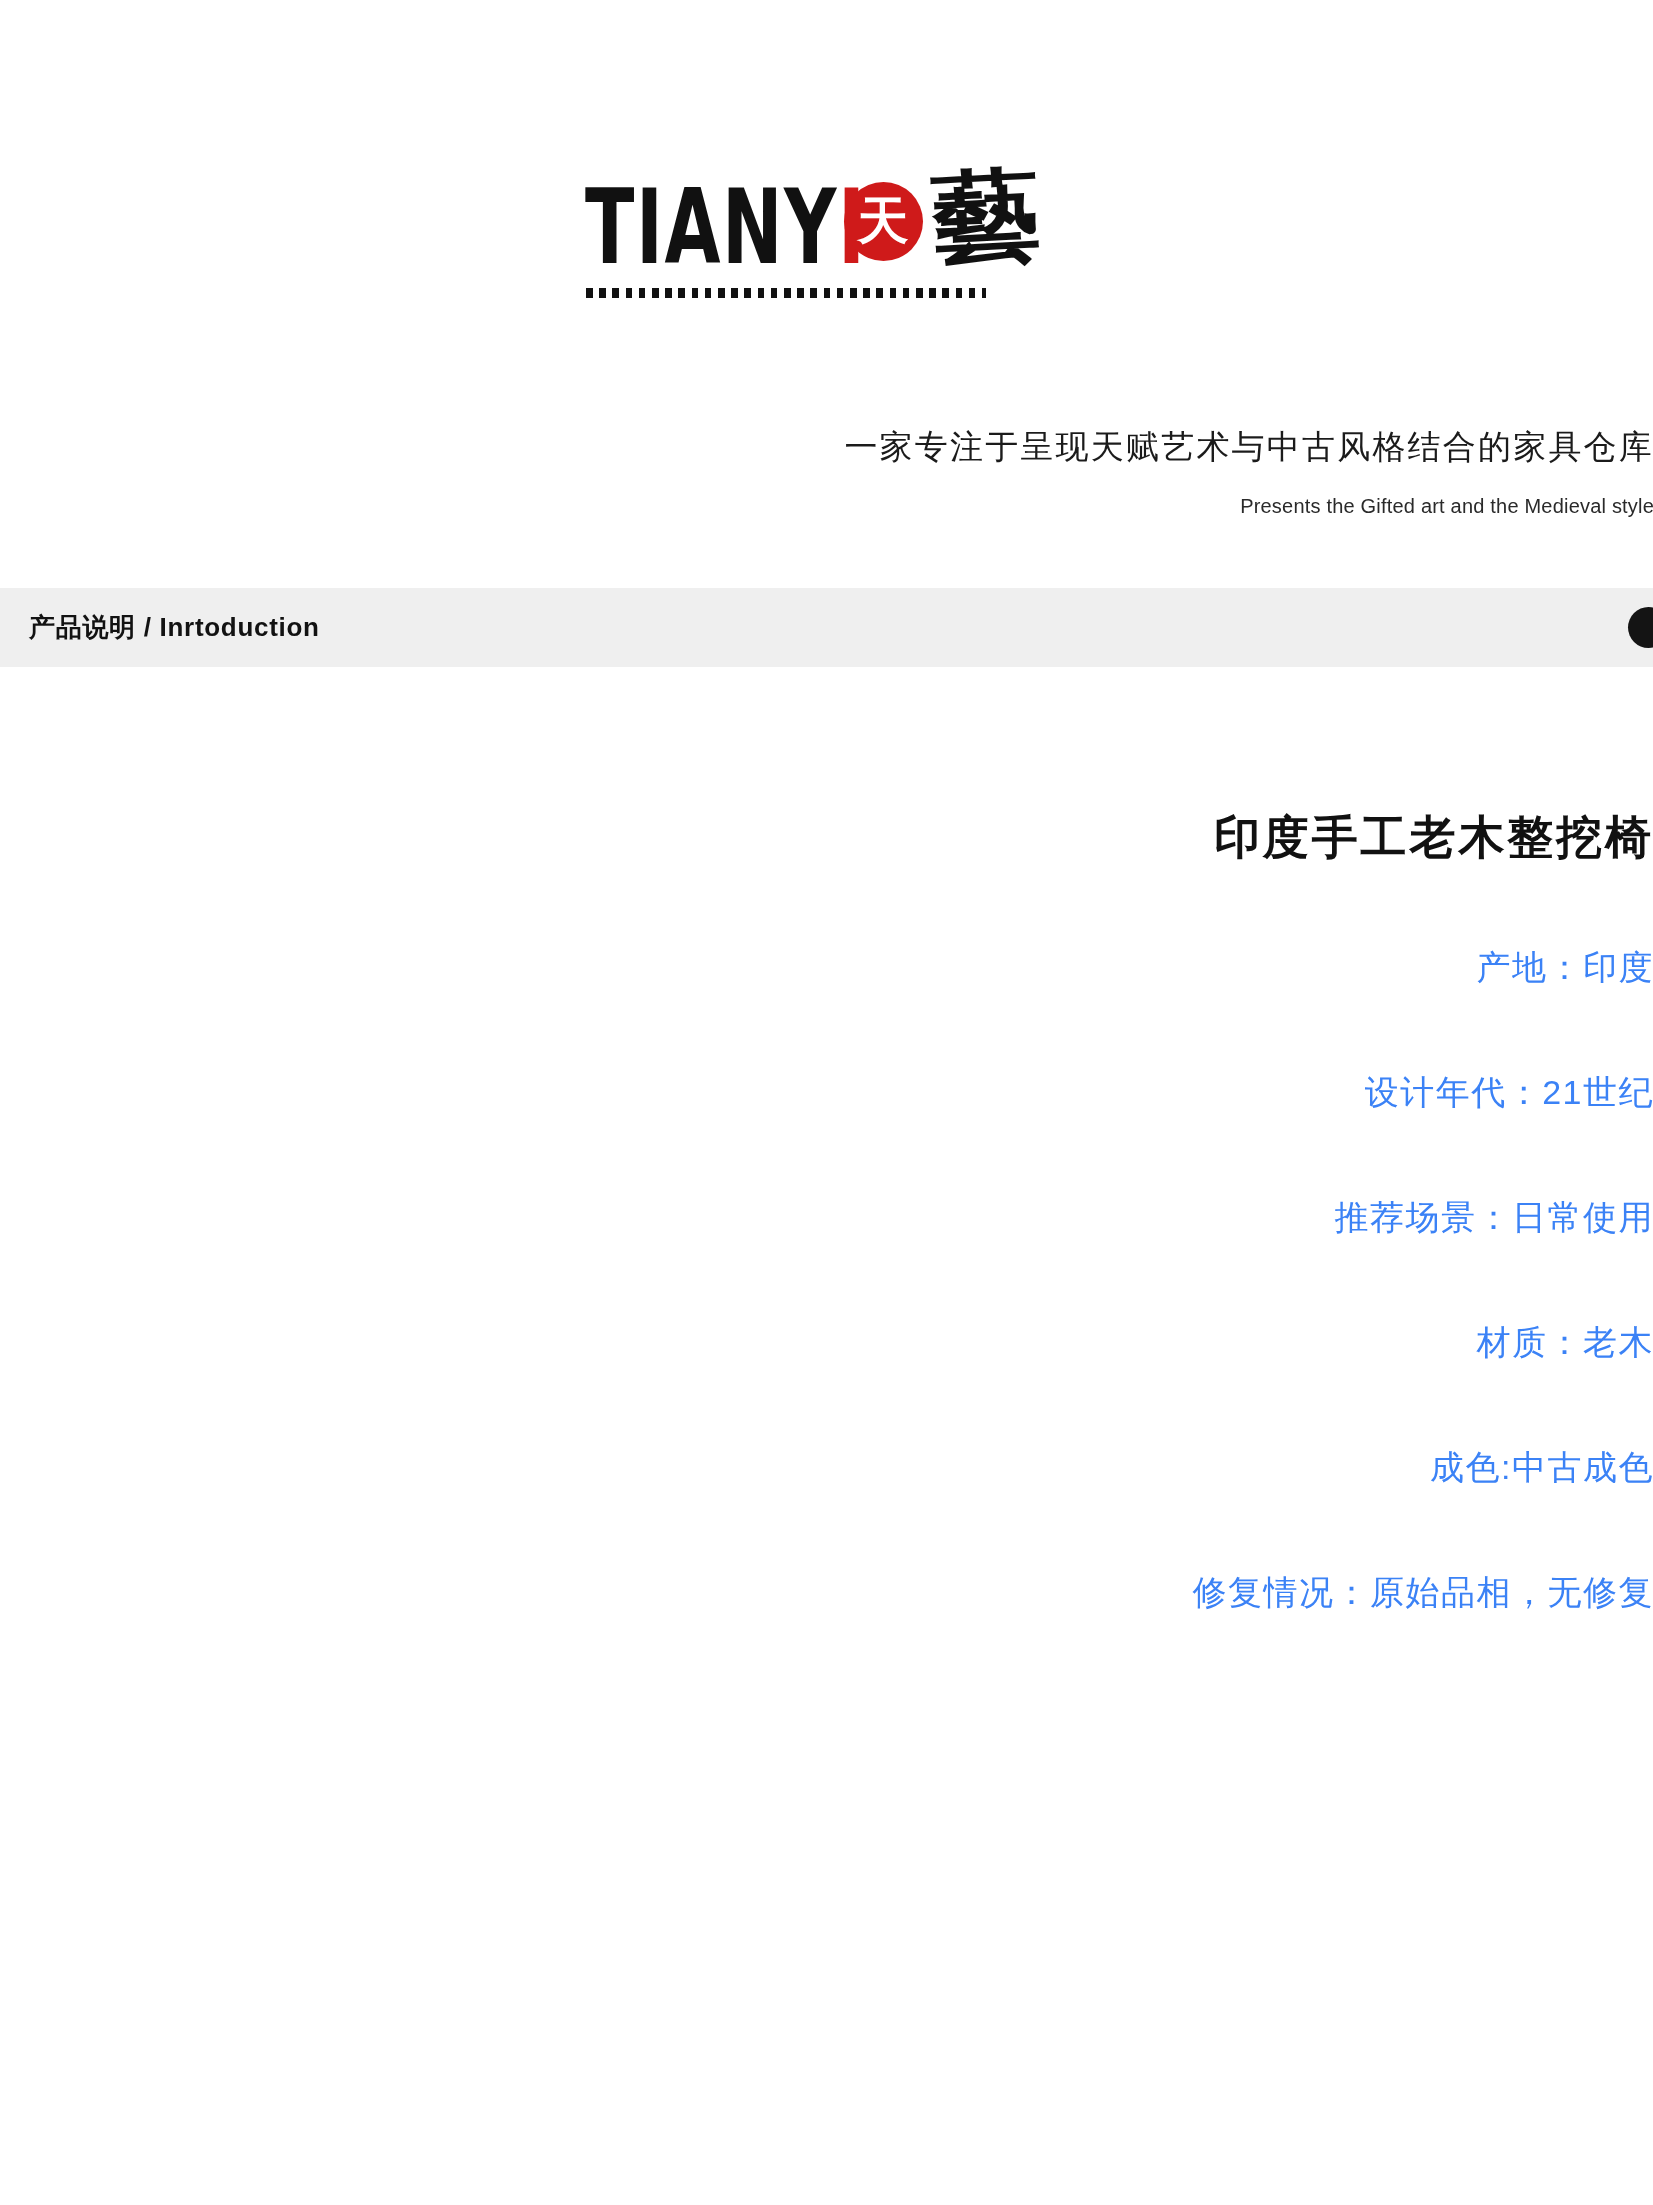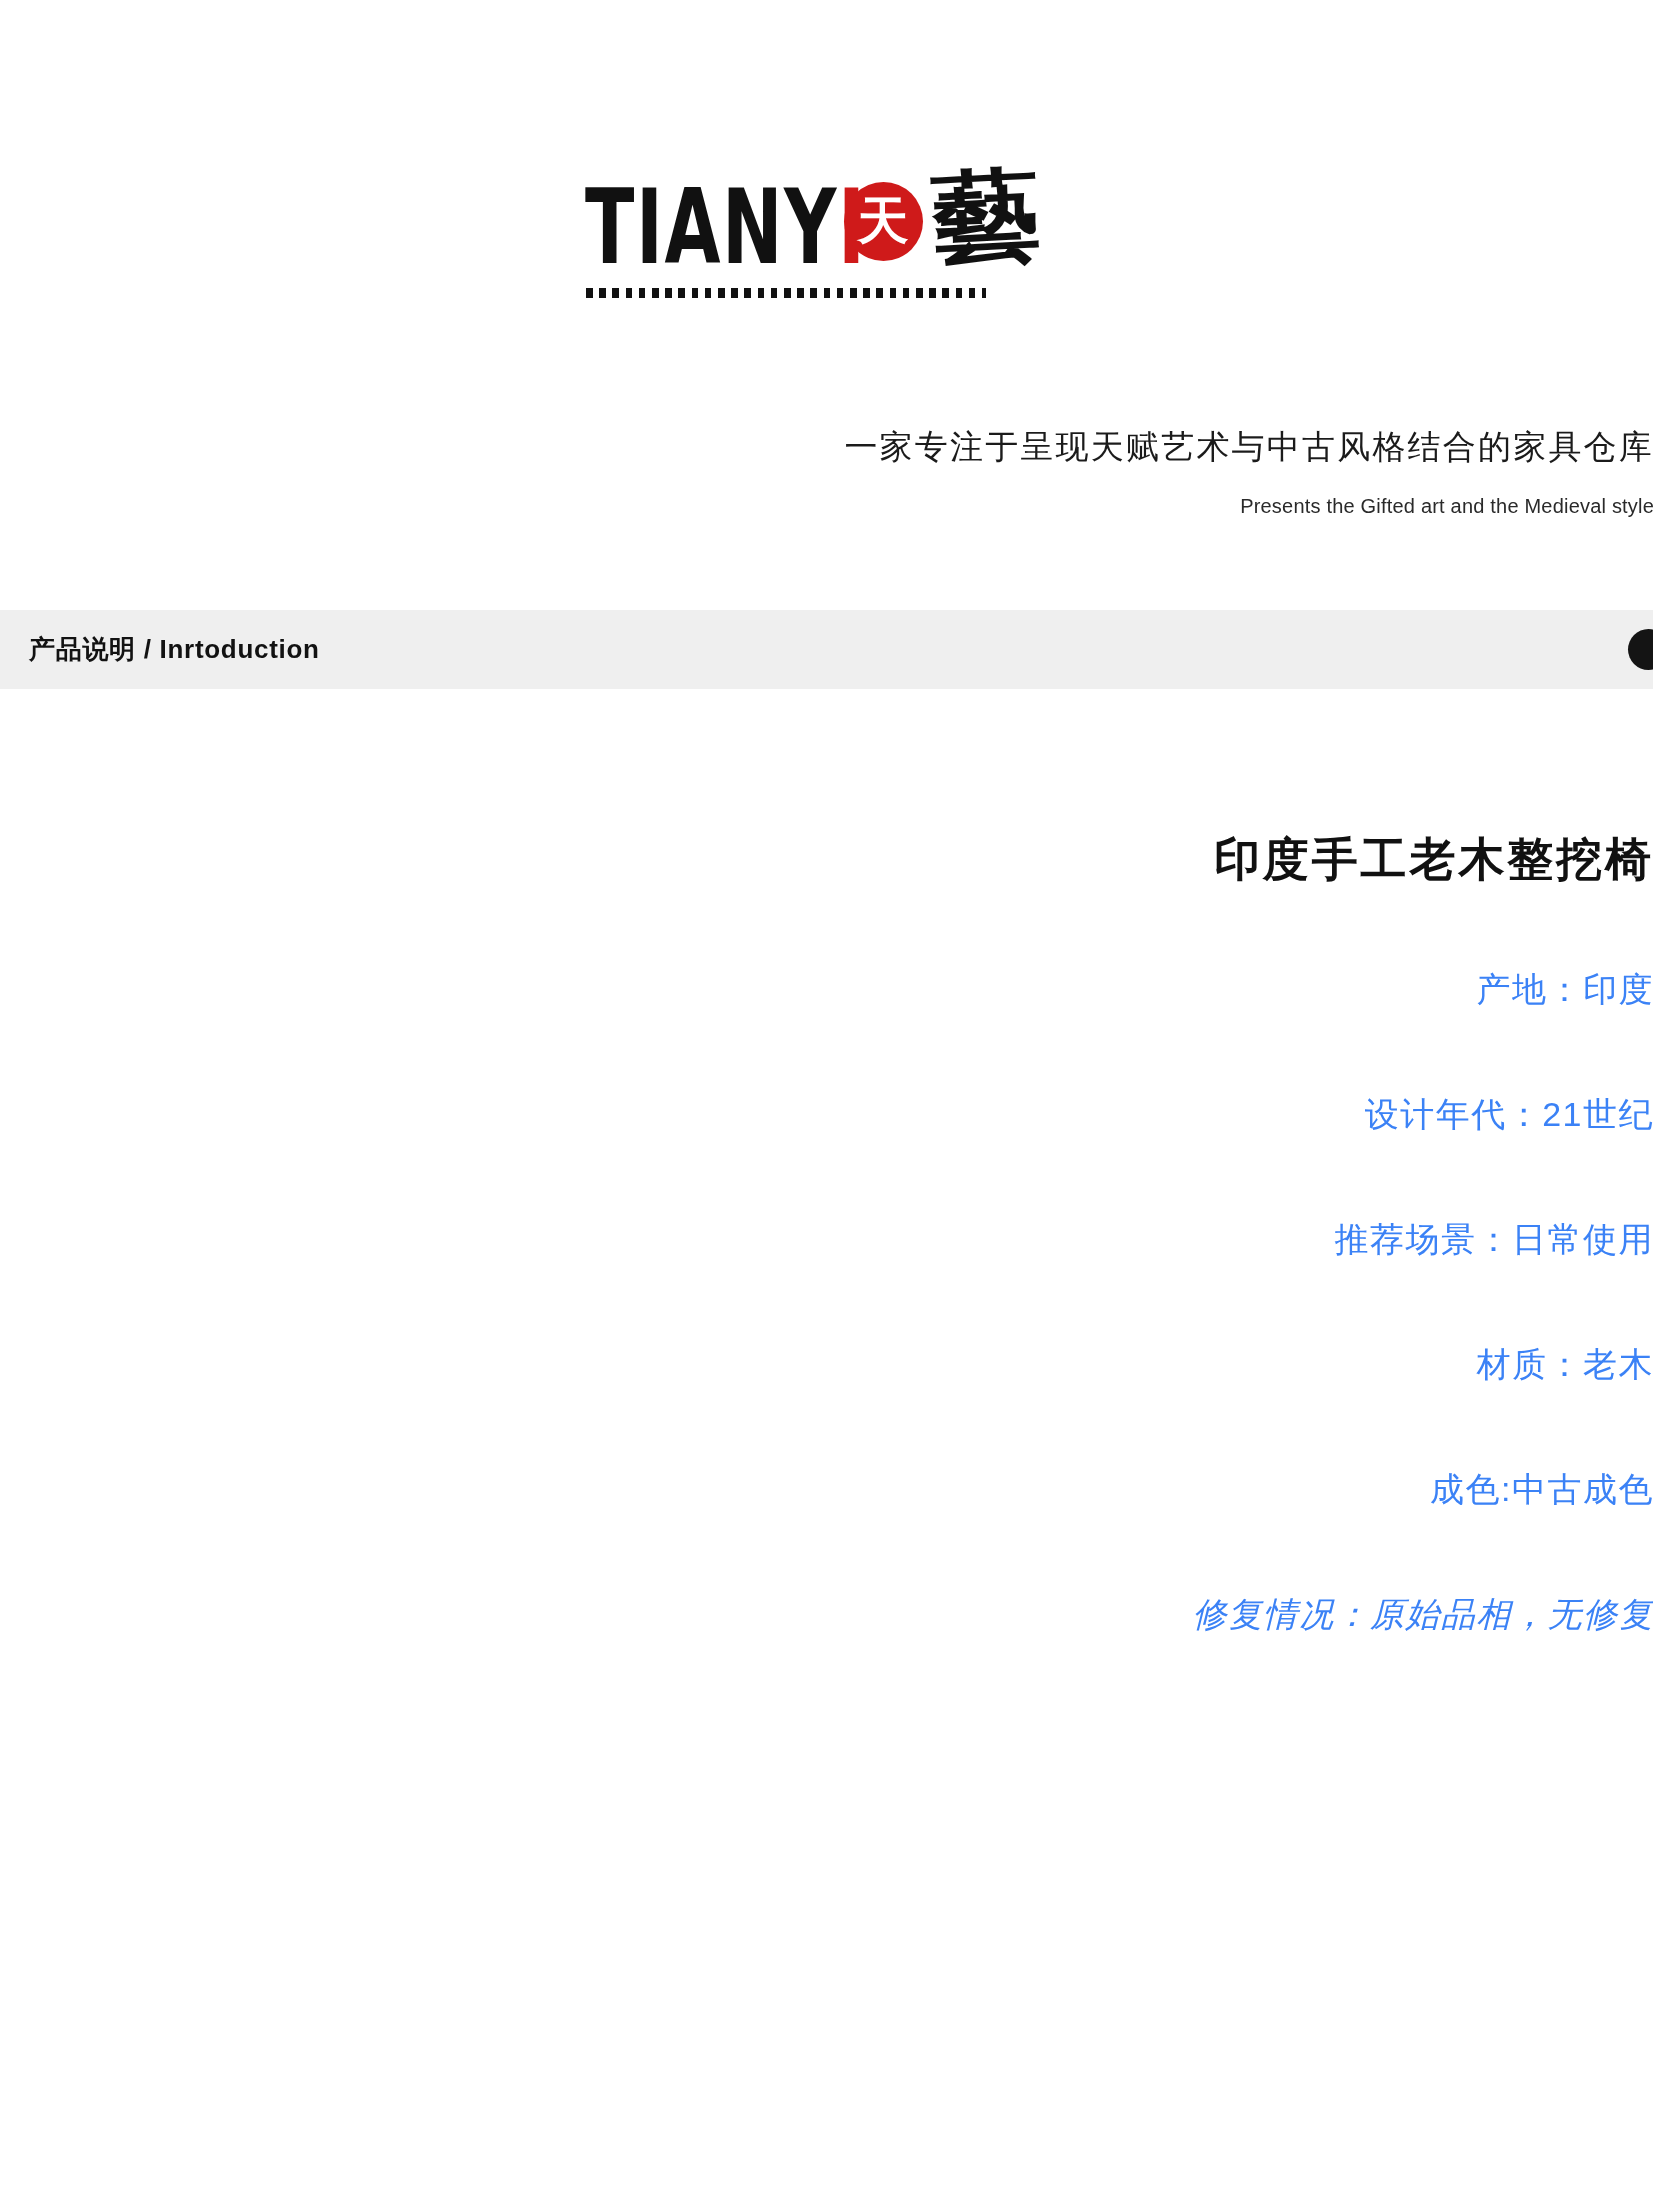--- a/index.html
+++ b/index.html
@@ -95,21 +95,21 @@
   }
   .tagline-en {
     font-size: 20px;
     color: #2a2a2a;
     margin-top: 25px;
     letter-spacing: 0.2px;
   }
 
   
   .section-bar {
-    margin-top: 92px;
+    margin-top: 70px;
     width: 100%;
     height: 79px;
     background: #efefef;
     display: flex;
     align-items: center;
     justify-content: space-between;
     box-sizing: border-box;
     padding: 0 0 0 29px;
   }
   .section-bar-title {
@@ -143,21 +143,20 @@
   }
   .spec-item {
     font-size: 34px;
     letter-spacing: 1.5px;
     color: #3b82f6;
     margin-bottom: 79px;
     font-weight: 400;
   }
   .spec-item:last-child {
     margin-bottom: 0;
-    font-style: italic;
   }
 </style>
 </head>
 <body>
 
 <div class="logo-block">
   <div class="logo">
     <div class="logo-word">
       <span>TIANY<span class="accent">I</span></span>
     </div>

